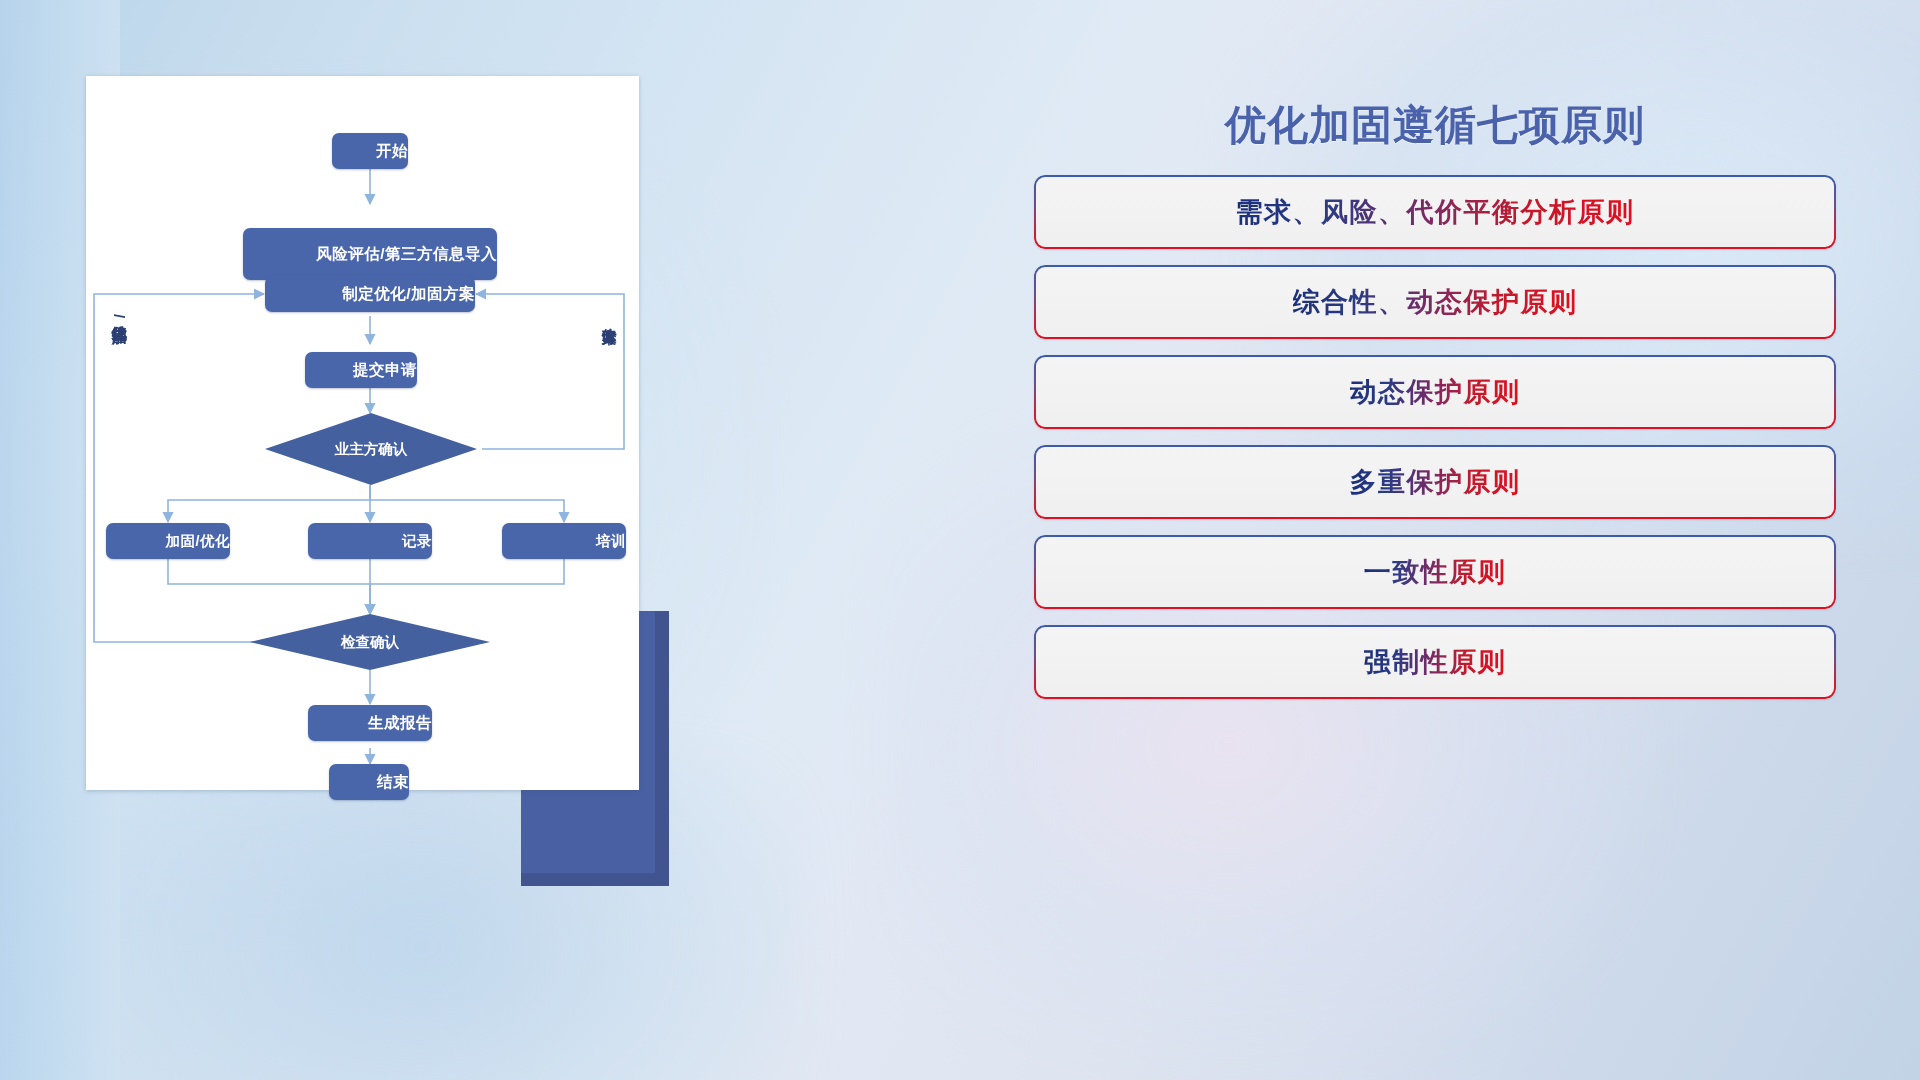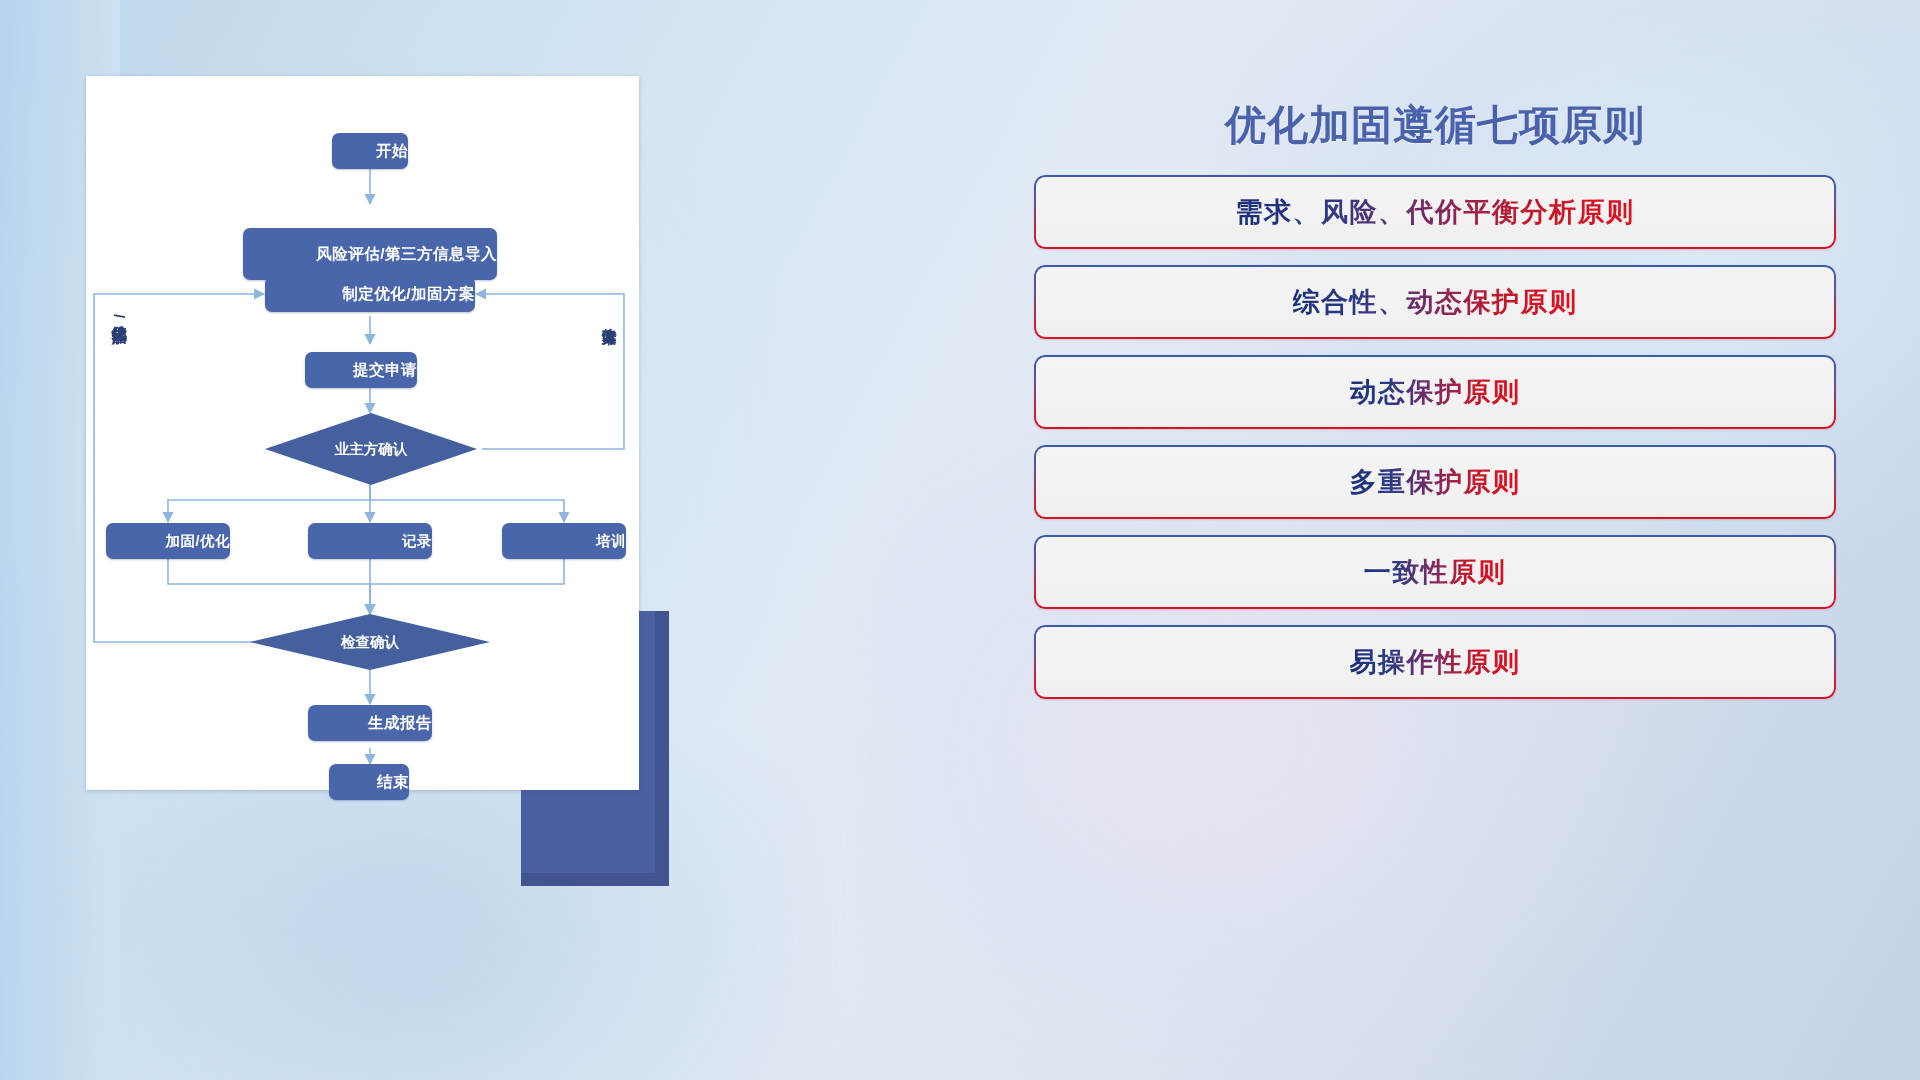--- a/index.html
+++ b/index.html
@@ -319,19 +319,19 @@
     </div>
 
     <div class="principle-card">
       <span class="principle-label">多重保护原则</span>
     </div>
 
     <div class="principle-card">
       <span class="principle-label">一致性原则</span>
     </div>
 
-
-    <div class="principle-card">
-      <span class="principle-label">易操作性原则</span>
-    </div>
+    <div class="principle-card">
+      <span class="principle-label">强制性原则</span>
+    </div>
+
 
   </div>
 </div>
 
 </body></html>

